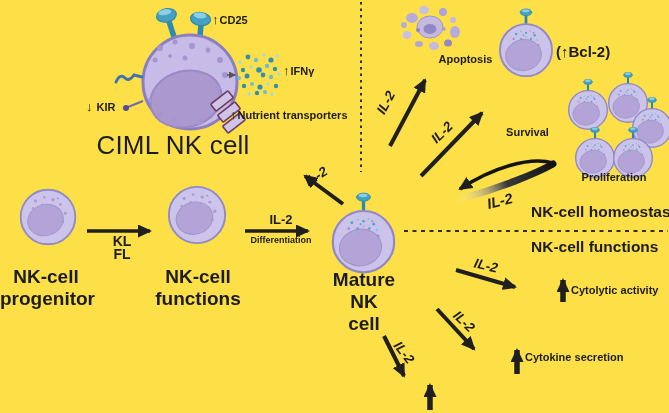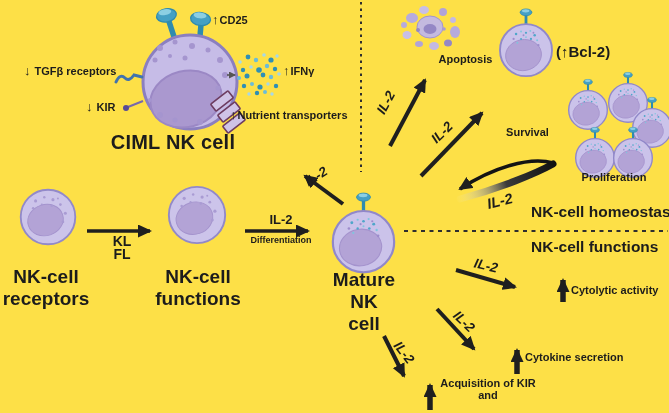--- a/index.html
+++ b/index.html
@@ -2,21 +2,21 @@
 <html><head>
 <meta charset="utf-8">
 <style>
   html,body{margin:0;padding:0;background:#fff;}
   #fig{position:relative;width:669px;height:413px;background:#fde047;overflow:hidden;
        font-family:"Liberation Sans",sans-serif;color:#1c1c1c;}
   #gfx{position:absolute;left:0;top:0;}
   .lbl{position:absolute;font-weight:700;font-size:11px;white-space:nowrap;line-height:1.1;}
   .arr{font-weight:900;font-size:13px;margin-right:1px;}
   .ctr{text-align:center;white-space:normal;}
-  .title-big{font-size:20px;font-weight:700;letter-spacing:.2px;}
+  .title-big{font-size:26px;font-weight:400;letter-spacing:.2px;}
   .stage{font-size:19px;font-weight:800;line-height:22px;}
   .sect{font-size:15.5px;font-weight:800;}
   .bcl{font-size:15px;font-weight:800;}
   .il2{position:absolute;font-style:italic;font-weight:800;font-size:13.5px;white-space:nowrap;}
   .mid{font-size:13px;font-weight:800;}
   .tiny{font-size:9px;font-weight:700;}
   .fl{font-size:14px;font-weight:800;}
 </style>
 </head>
 <body>
@@ -227,23 +227,20 @@
 </div>
 
 <div class="lbl" style="left:283px;top:64px;">
   <span class="arr">↑</span><span>IFNγ</span>
 </div>
 
 <div class="lbl" style="left:230px;top:108px;">
   <span class="arr">↑</span><span>Nutrient transporters</span>
 </div>
 
-<div class="lbl" style="left:24px;top:64px;">
-  <span class="arr">↓</span>&nbsp;<span>TGFβ receptors</span>
-</div>
 
 <div class="lbl" style="left:86px;top:100px;">
   <span class="arr">↓</span>&nbsp;<span>KIR</span>
 </div>
 
 <div class="lbl title-big ctr" style="left:88px;top:131px;width:170px;">CIML NK cell</div>
 
 <div class="lbl ctr" style="left:400px;top:53px;width:65px;margin-left:33px;">Apoptosis</div>
 
 <div class="lbl ctr" style="left:500px;top:82px;width:55px;margin-top:44px;">Survival</div>
@@ -251,21 +248,21 @@
 <div class="lbl bcl" style="left:556px;top:44px;">(↑Bcl-2)</div>
 
 <div class="lbl ctr" style="left:578px;top:171px;width:72px;">Proliferation</div>
 
 <div class="lbl sect" style="left:531px;top:203px;">NK-cell homeostasis</div>
 
 <div class="lbl sect" style="left:531px;top:238px;">NK-cell functions</div>
 
 <div class="lbl stage ctr" style="left:0px;top:266px;width:92px;">
   <div>NK-cell</div>
-  <div>receptors</div>
+  <div>progenitor</div>
 </div>
 
 <div class="lbl stage ctr" style="left:152px;top:266px;width:92px;">
   <div>NK-cell</div>
   <div>functions</div>
 </div>
 
 <div class="lbl stage ctr" style="left:318px;top:269px;width:92px;">
   <div>Mature NK</div>
   <div>cell</div>
@@ -283,17 +280,16 @@
 <div class="il2" style="left:487px;top:193px;transform:rotate(-14deg);font-size:14.5px;">IL-2</div>
 <div class="il2" style="left:474px;top:258px;transform:rotate(13deg);">IL-2</div>
 <div class="il2" style="left:452px;top:314px;transform:rotate(44deg);">IL-2</div>
 <div class="il2" style="left:392px;top:345px;transform:rotate(52deg);">IL-2</div>
 
 <div class="lbl" style="left:571px;top:284px;">Cytolytic activity</div>
 
 <div class="lbl" style="left:525px;top:351px;">Cytokine secretion</div>
 
 <div class="lbl ctr" style="left:430px;top:377px;width:116px;line-height:12px;">
-  <div>Acquisition of KIR and</div>
 
 </div>
 
 </div>
 
 </body></html>

